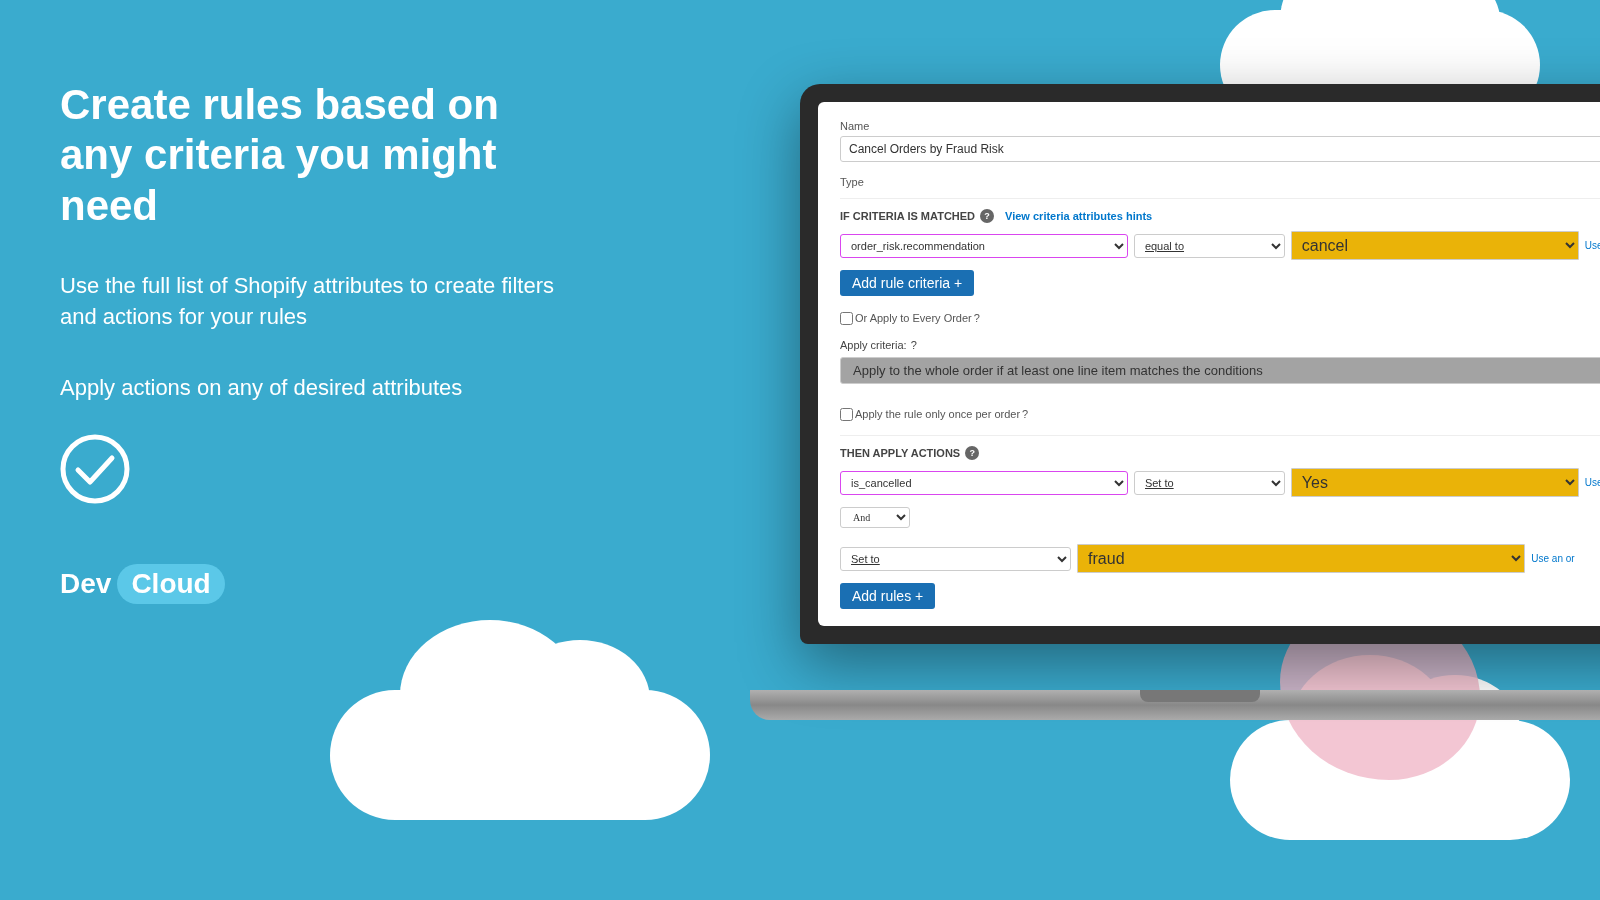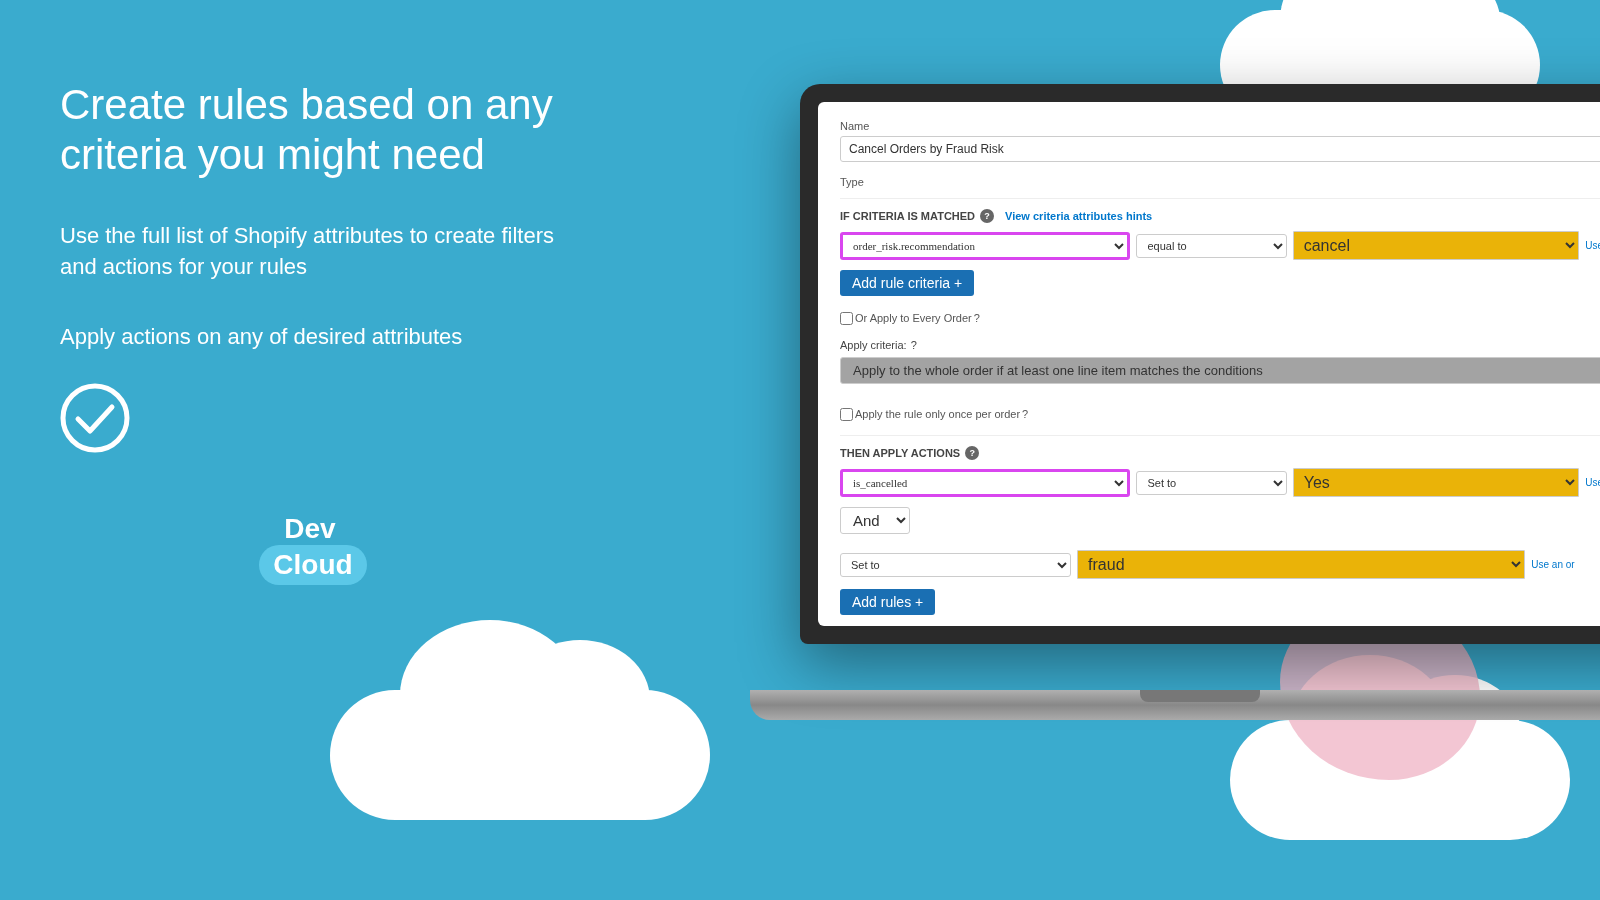--- a/index.html
+++ b/index.html
@@ -110,21 +110,21 @@
     
     .left-panel {
       position: absolute;
       left: 60px;
       top: 80px;
       width: 500px;
     }
 
     .headline {
       font-size: 42px;
-      font-weight: 400;
+      font-weight: 700;
       color: white;
       line-height: 1.2;
       margin-bottom: 40px;
     }
 
     .subtext {
       font-size: 22px;
       font-weight: 500;
       color: white;
       line-height: 1.4;
@@ -151,21 +151,20 @@
       height: 70px;
     }
 
     
     .devcloud-logo {
       display: flex;
       align-items: center;
       gap: 0;
       font-size: 28px;
       font-weight: 700;
-      flex-direction: column;
     }
     .logo-dev {
       color: white;
     }
     .logo-cloud-bg {
       background: #5bc8e8;
       border-radius: 20px;
       padding: 4px 14px;
       margin-left: 6px;
       color: white;
@@ -281,38 +280,38 @@
     }
 
     .criteria-row {
       display: flex;
       align-items: center;
       gap: 6px;
       margin-bottom: 10px;
     }
 
     .criteria-select {
-      border: 3px solid #d946ef;
+      border: 1px solid #d946ef;
       border-radius: 3px;
       padding: 4px 6px;
       font-size: 11px;
       color: #333;
       background: white;
       flex: 3;
-      font-family: Liberation Serif, serif;
     }
 
     .criteria-select-small {
       border: 1px solid #ccc;
       border-radius: 3px;
       padding: 4px 6px;
       font-size: 11px;
       color: #333;
       background: white;
       flex: 1.5;
+      text-decoration: underline;
     }
 
     .criteria-select-value {
       border: 1px solid #ccc;
       border-radius: 1px;
       padding: 4px 6px;
       font-size: 16px;
       color: #333;
       background: #eab308;
       flex: 3;
@@ -365,25 +364,26 @@
       color: #333;
       background: #a3a3a3;
       width: 100%;
       margin-bottom: 8px;
     }
 
     .and-select {
       border: 1px solid #ccc;
       border-radius: 3px;
       padding: 3px 8px;
-      font-size: 15px;
+      font-size: 10px;
       color: #333;
       background: white;
       width: 70px;
       margin-bottom: 8px;
+      font-family: Liberation Serif, serif;
     }
 
     hr.divider {
       border: none;
       border-top: 1px solid #eee;
       margin: 10px 0;
     }
   </style>
 </head>
 <body>

